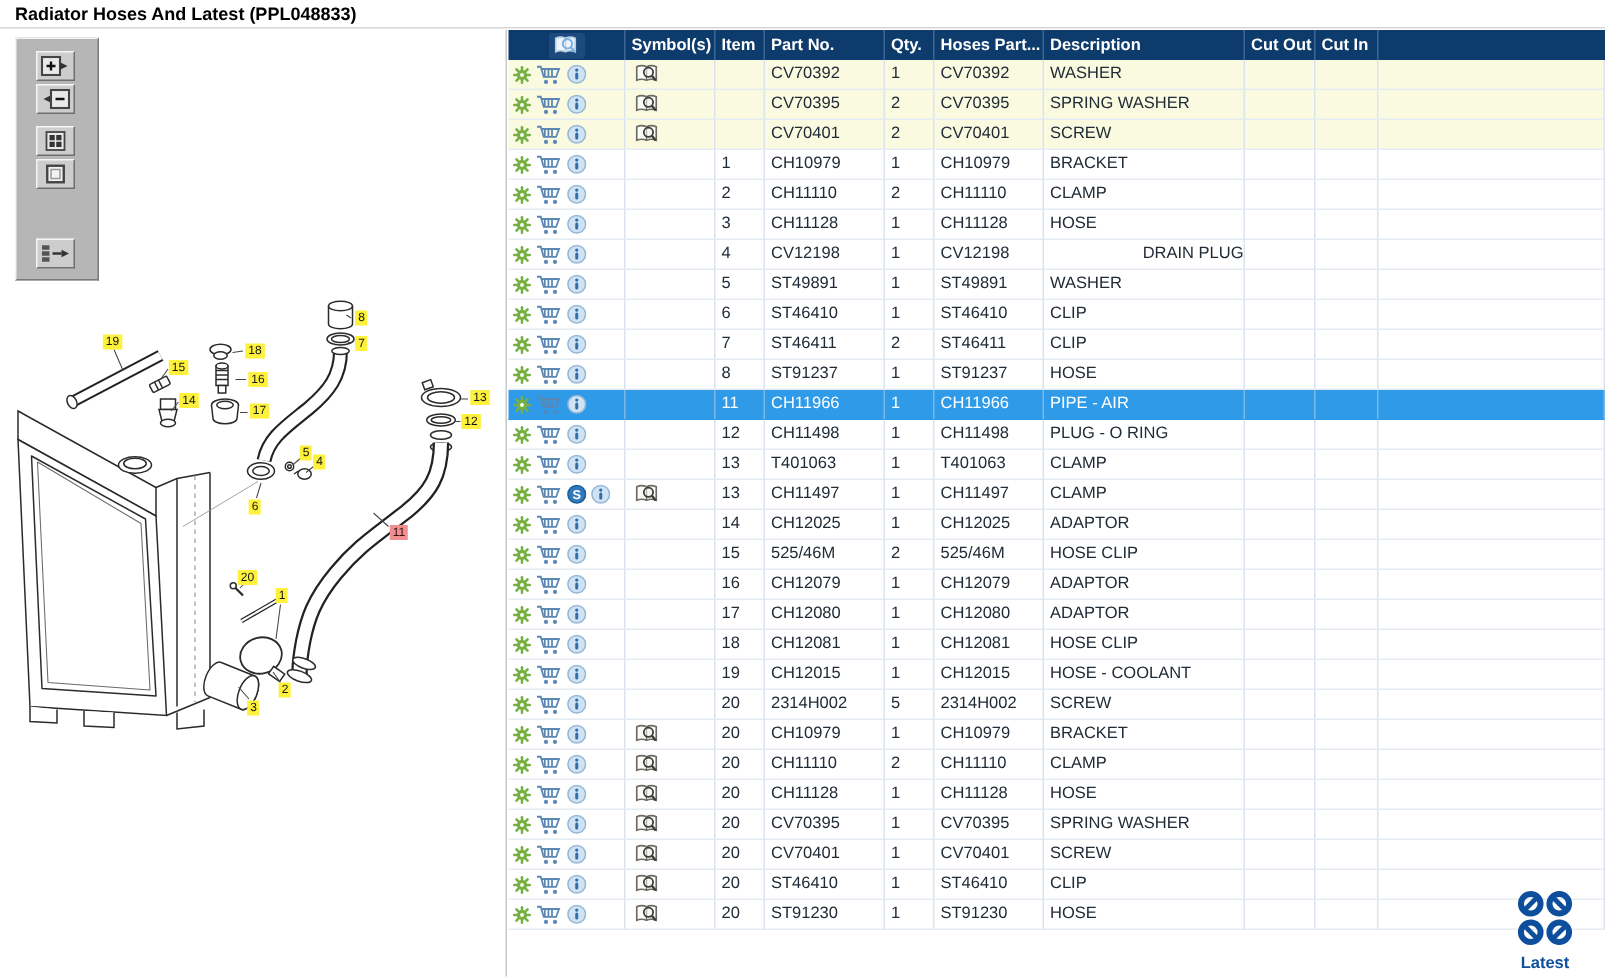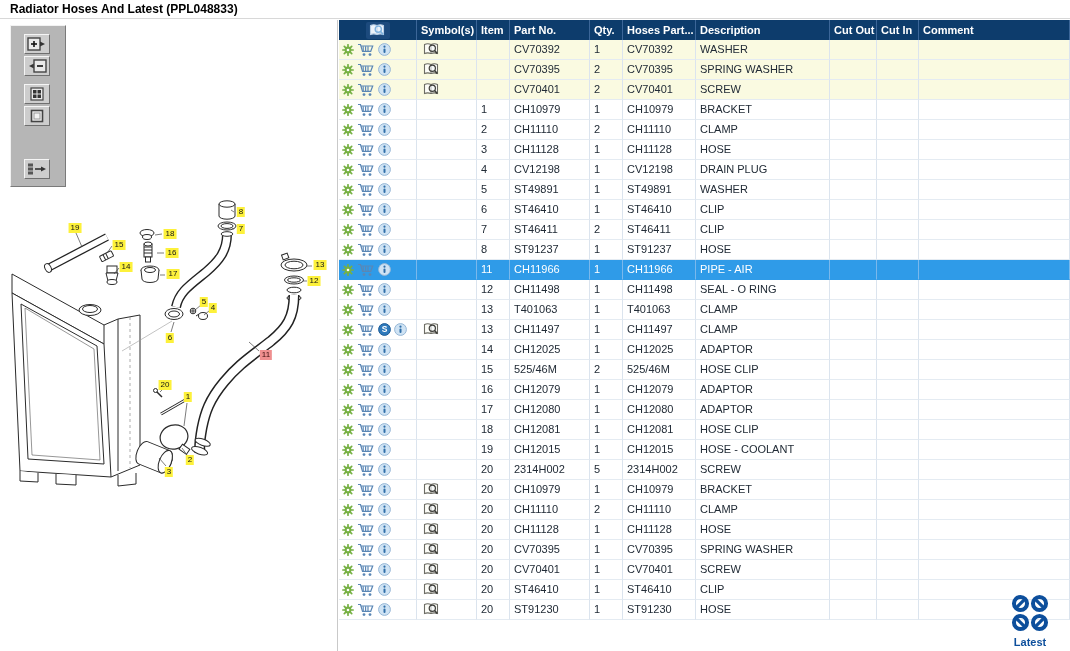--- a/index.html
+++ b/index.html
@@ -271,21 +271,20 @@
         </span>
       </div>
       <div class="th" style="width: 60px;">Symbol(s)</div>
       <div class="th" style="width: 33px;">Item</div>
       <div class="th" style="width: 80px;">Part No.</div>
       <div class="th" style="width: 33px;">Qty.</div>
       <div class="th" style="width: 73px;">Hoses Part...</div>
       <div class="th" style="width: 134px;">Description</div>
       <div class="th" style="width: 47px;">Cut Out</div>
       <div class="th" style="width: 42px;">Cut In</div>
-      <div class="th" style="width: 151px;">Comment</div>
     </div>
   <div>
       <div class="tr cream">
         <div class="td actions" style="width: 78px;">
           <span class="ic">
             <svg width="12" height="12" viewBox="0 0 12 12">
               <g stroke="#76b043" stroke-width="1.7" stroke-linecap="round">
                 <line x1="6" y1="0.8" x2="6" y2="11.2"></line>
                 <line x1="0.8" y1="6" x2="11.2" y2="6"></line>
                 <line x1="2.3" y1="2.3" x2="9.7" y2="9.7"></line>
@@ -604,21 +603,21 @@
               <circle cx="6.5" cy="3.7" r="1.1" fill="#2f6ea8"></circle>
               <rect x="5.5" y="5.4" width="2" height="4.6" rx="1" fill="#2f6ea8"></rect>
             </svg>
           </span>
         </div>
         <div class="td symbol" style="width: 60px;"></div>
         <div class="td item" style="width: 33px;">4</div>
         <div class="td parts" style="width: 80px;">CV12198</div>
         <div class="td qty" style="width: 33px;">1</div>
         <div class="td latest" style="width: 73px;">CV12198</div>
-        <div class="td desc" style="width: 134px;">DRAIN PLUG</div>
+        <div class="td desc" style="width: 134px; text-align: right;">DRAIN PLUG</div>
         <div class="td cutout" style="width: 47px;"></div>
         <div class="td cutin" style="width: 42px;"></div>
         <div class="td comment" style="width: 151px;"></div>
       </div>
       <div class="tr">
         <div class="td actions" style="width: 78px;">
           <span class="ic">
             <svg width="12" height="12" viewBox="0 0 12 12">
               <g stroke="#76b043" stroke-width="1.7" stroke-linecap="round">
                 <line x1="6" y1="0.8" x2="6" y2="11.2"></line>
@@ -868,21 +867,21 @@
               <circle cx="6.5" cy="3.7" r="1.1" fill="#2f6ea8"></circle>
               <rect x="5.5" y="5.4" width="2" height="4.6" rx="1" fill="#2f6ea8"></rect>
             </svg>
           </span>
         </div>
         <div class="td symbol" style="width: 60px;"></div>
         <div class="td item" style="width: 33px;">12</div>
         <div class="td parts" style="width: 80px;">CH11498</div>
         <div class="td qty" style="width: 33px;">1</div>
         <div class="td latest" style="width: 73px;">CH11498</div>
-        <div class="td desc" style="width: 134px;">SEAL - O RING</div>
+        <div class="td desc" style="width: 134px;">PLUG - O RING</div>
         <div class="td cutout" style="width: 47px;"></div>
         <div class="td cutin" style="width: 42px;"></div>
         <div class="td comment" style="width: 151px;"></div>
       </div>
       <div class="tr">
         <div class="td actions" style="width: 78px;">
           <span class="ic">
             <svg width="12" height="12" viewBox="0 0 12 12">
               <g stroke="#76b043" stroke-width="1.7" stroke-linecap="round">
                 <line x1="6" y1="0.8" x2="6" y2="11.2"></line>

